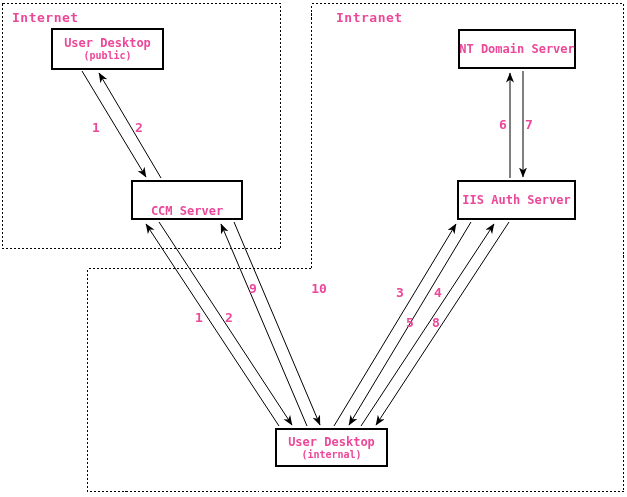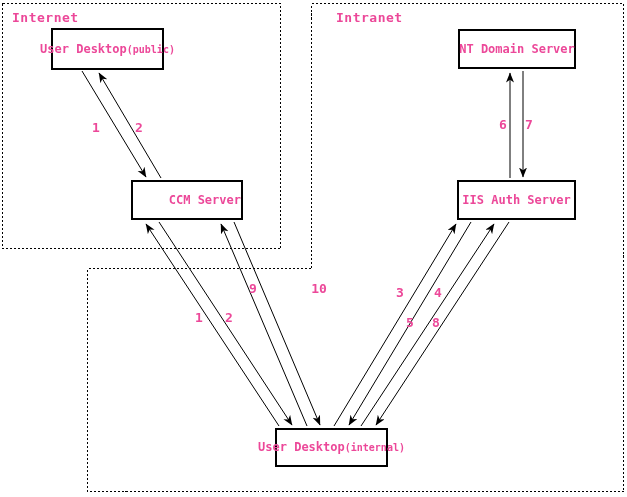--- a/index.html
+++ b/index.html
@@ -25,21 +25,21 @@
     letter-spacing: 0.5px;
     white-space: nowrap;
   }
   .node {
     position: absolute;
     z-index: 2;
     box-sizing: border-box;
     background: #ffffff;
     border: 2px solid #000000;
     display: flex;
-    flex-direction: row;
+    flex-direction: column;
     align-items: center;
     justify-content: center;
     text-align: center;
   }
   .node .title {
     font-size: 12px;
     font-weight: bold;
     line-height: 13px;
     white-space: nowrap;
   }

